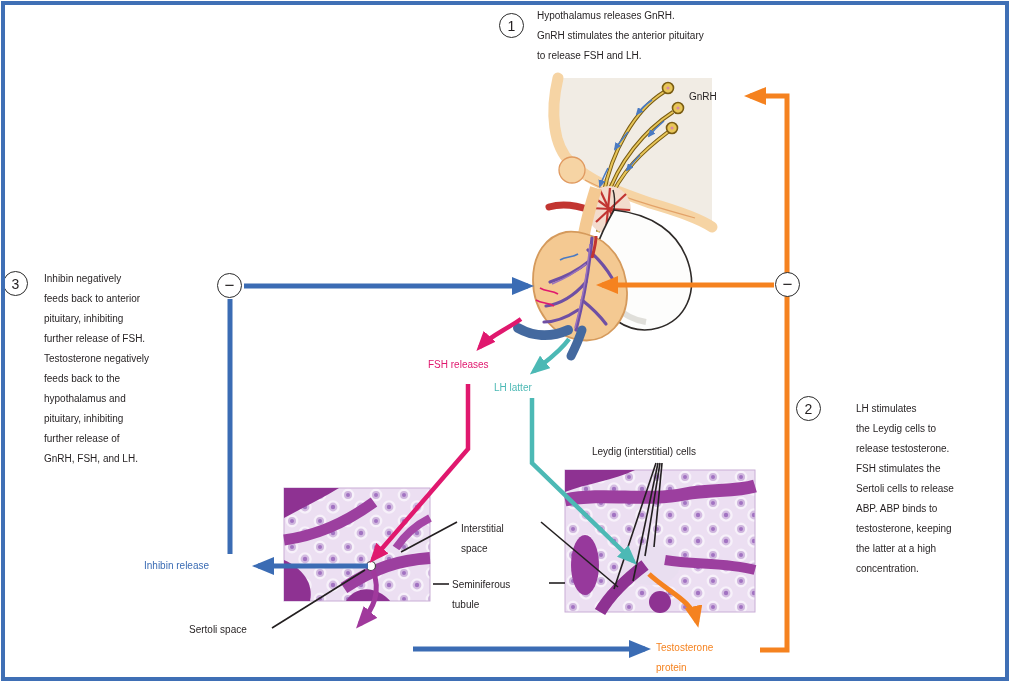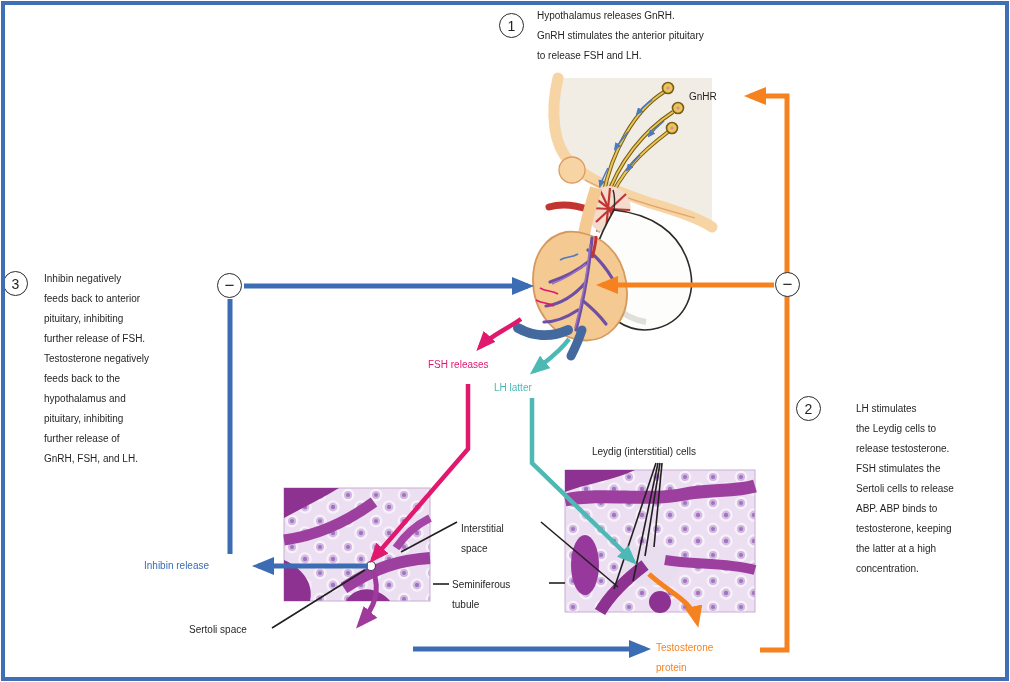--- a/index.html
+++ b/index.html
@@ -251,21 +251,21 @@
 feeds back to anterior
 pituitary, inhibiting
 further release of FSH.
 Testosterone negatively
 feeds back to the
 hypothalamus and
 pituitary, inhibiting
 further release of
 GnRH, FSH, and LH.</div>
 
-  <div class="lbl" style="left:689px;top:87px">GnHR</div>
+  <div class="lbl" style="left:689px;top:87px">GnRH</div>
   <div class="lbl c-pink" style="left:428px;top:355px">FSH releases</div>
   <div class="lbl c-teal" style="left:494px;top:378px">LH latter</div>
   <div class="lbl" style="left:592px;top:442px">Leydig (interstitial) cells</div>
   <div class="lbl" style="left:461px;top:519px">Interstitial
 space</div>
   <div class="lbl" style="left:452px;top:575px">Seminiferous
 tubule</div>
   <div class="lbl c-blue" style="left:144px;top:556px">Inhibin release</div>
   <div class="lbl" style="left:189px;top:620px">Sertoli space</div>
   <div class="lbl c-orange" style="left:656px;top:638px">Testosterone

